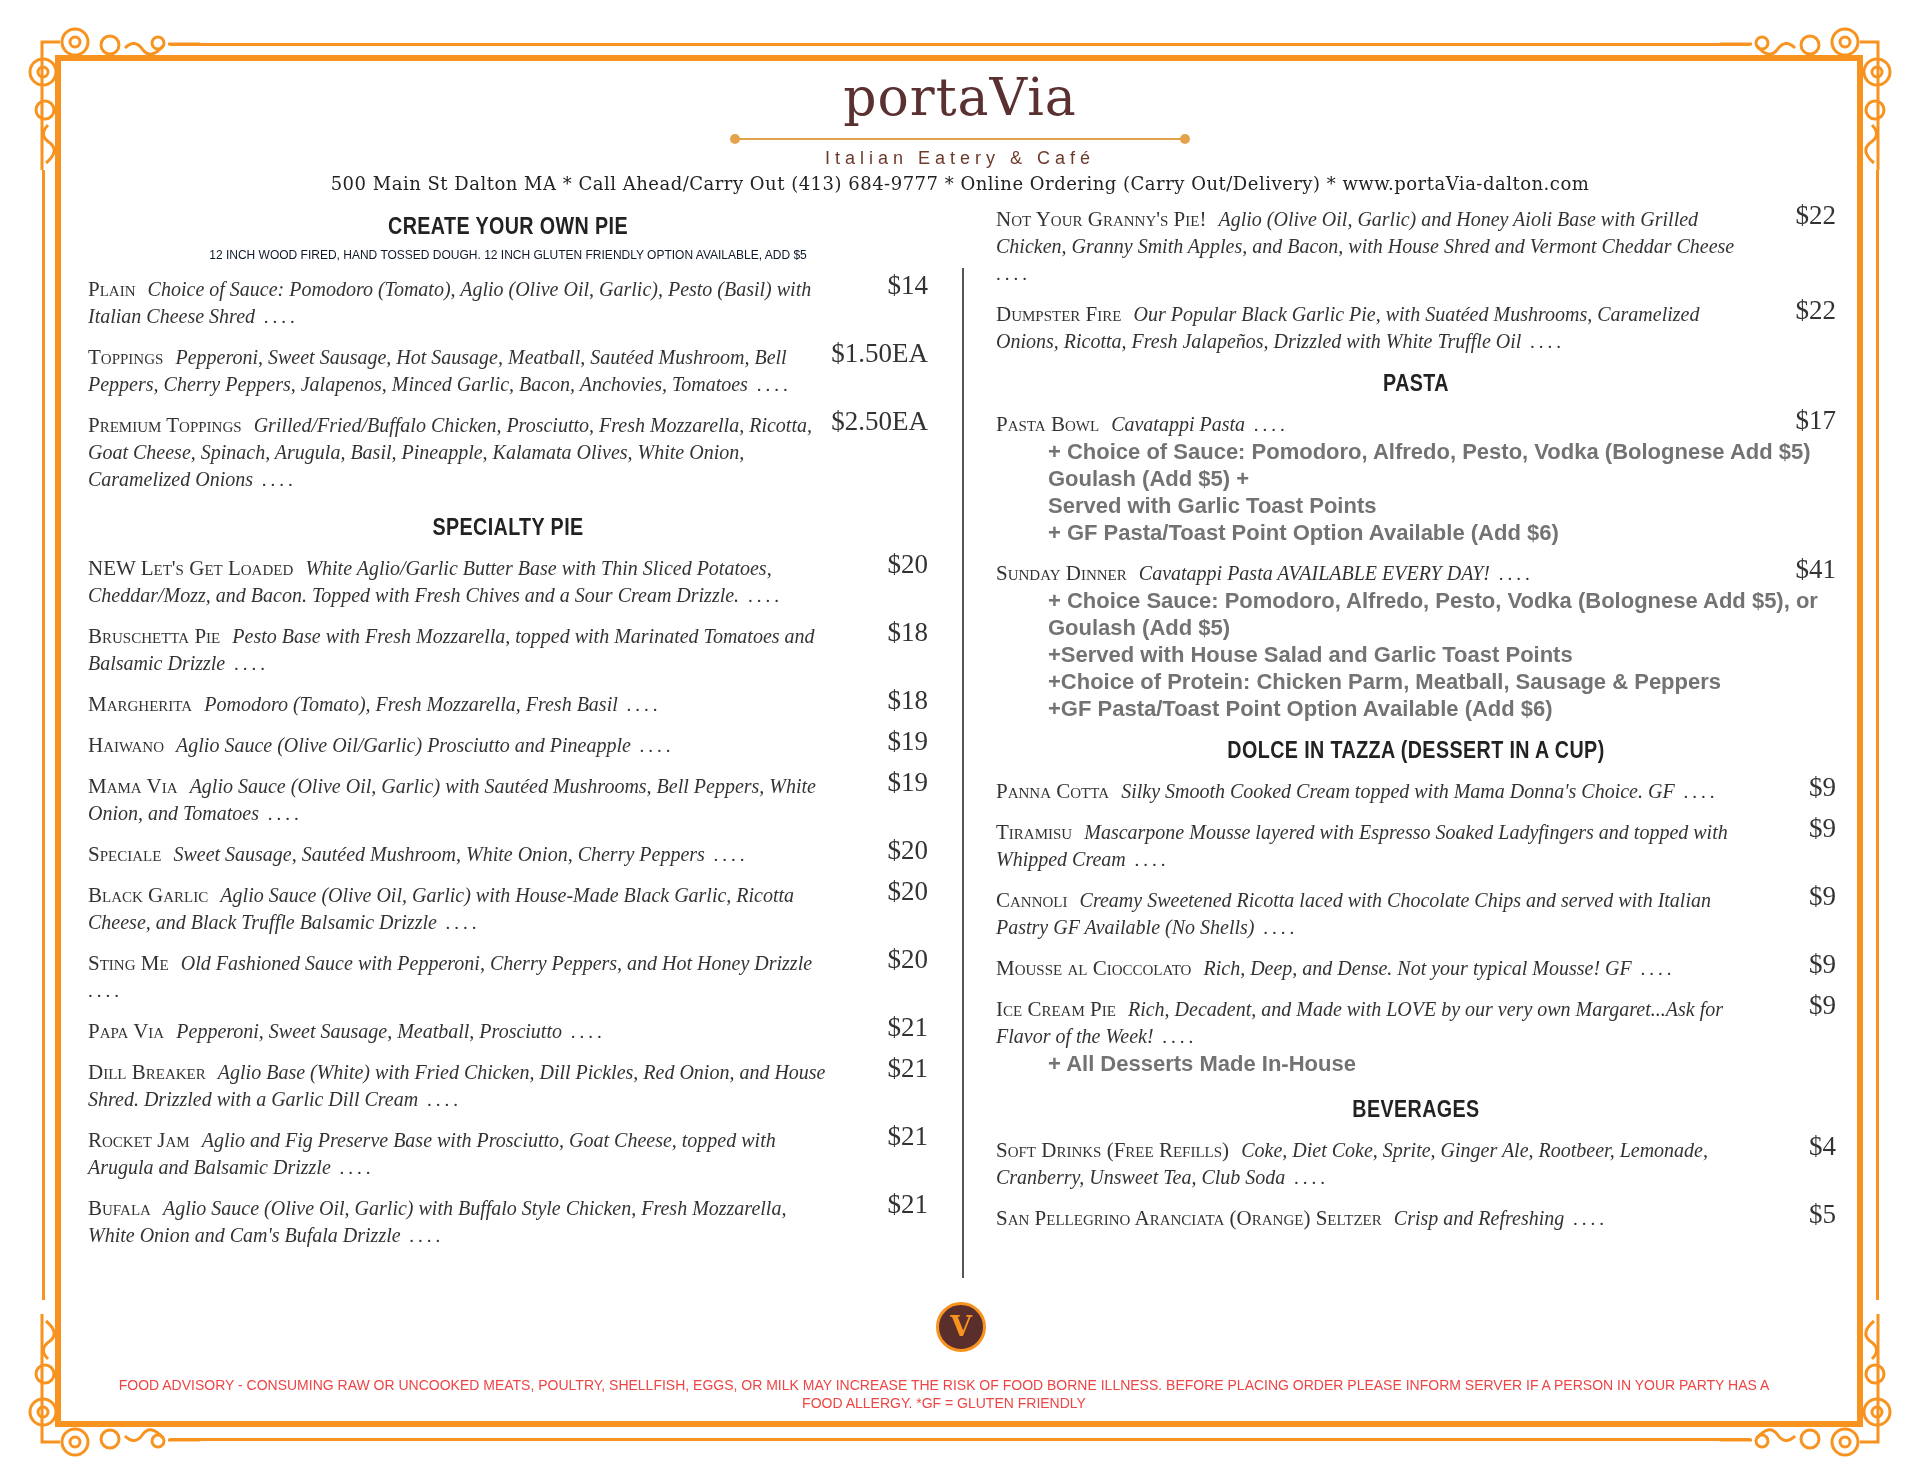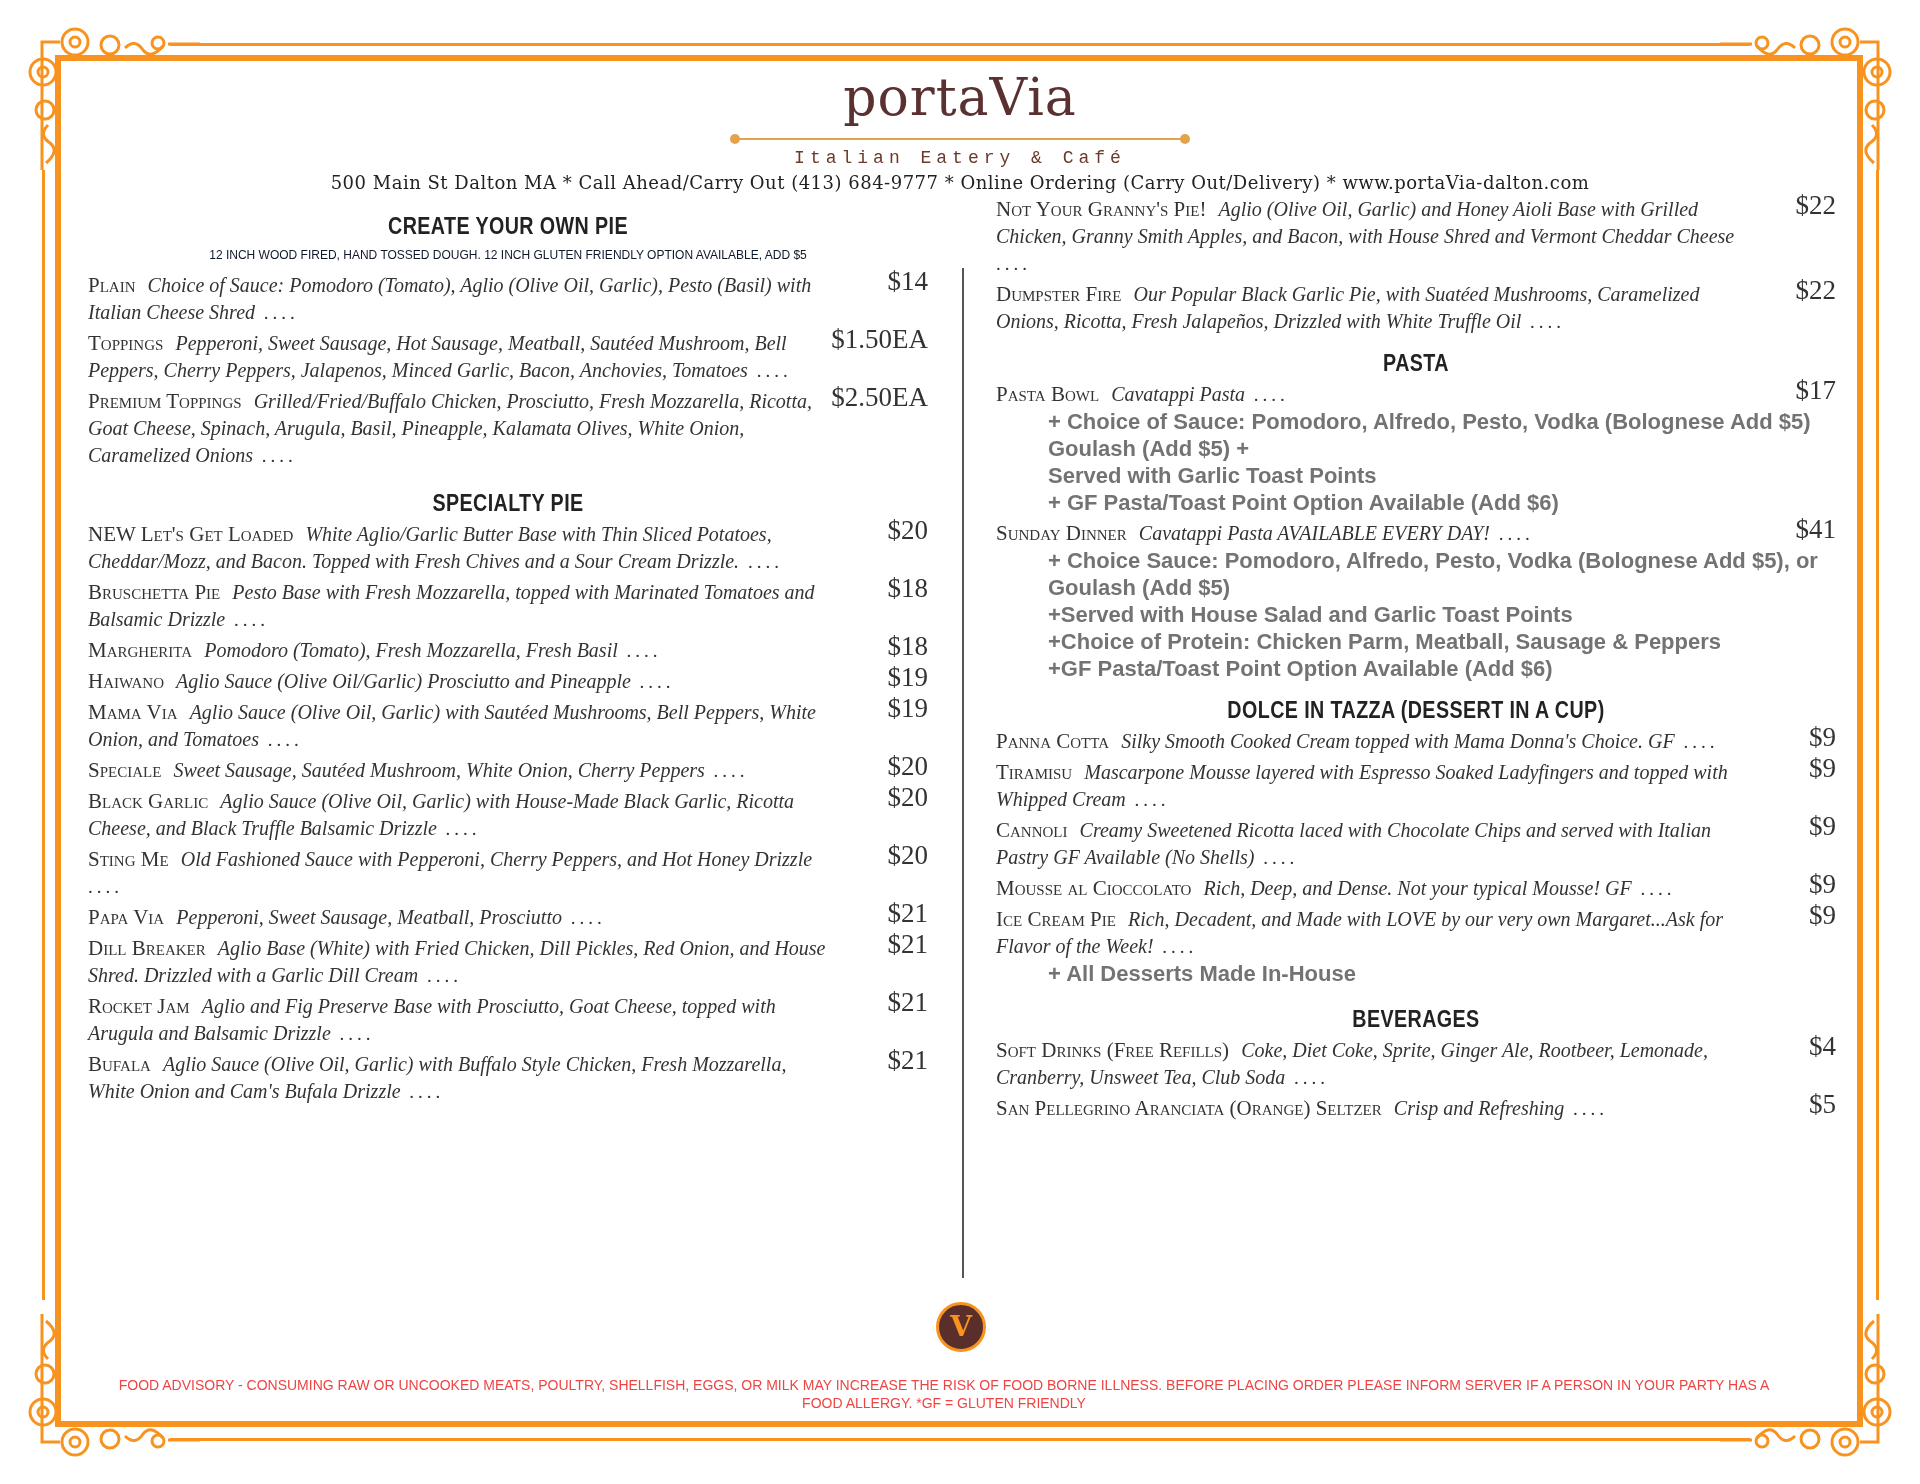--- a/index.html
+++ b/index.html
@@ -7,32 +7,32 @@
          font-family:"DejaVu Serif", serif; color:#333; }
   .frame-outer { position:absolute; left:55px; top:55px; width:1808px; height:1372px;
                  border:6px solid #f7931e; box-sizing:border-box; }
   .thin-line { position:absolute; background:#f7931e; }
   .corner { position:absolute; width:200px; height:200px; }
   .header { position:absolute; left:0; top:62px; width:1920px; text-align:center; }
   .logo { font-family:"DejaVu Serif", serif; font-size:52px; color:#5a3030; letter-spacing:1px; line-height:70px; margin-top:0; }
   .logo-rule { position:relative; width:460px; height:14px; margin:0 auto; }
   .logo-rule .bar { position:absolute; left:8px; right:8px; top:6px; height:2px; background:#e3a34b; }
   .logo-rule .dot { position:absolute; top:2px; width:10px; height:10px; border-radius:50%; background:#e3a34b; }
-  .tagline { font-family:Liberation Mono, monospace; font-size:18px; letter-spacing:5px; color:#6b3a2a; margin-top:2px; }
+  .tagline { font-family:Liberation Sans, sans-serif; font-size:18px; letter-spacing:5px; color:#6b3a2a; margin-top:2px; }
   .address { font-family:"DejaVu Serif", serif; font-size:18px; color:#222; letter-spacing:0.5px; margin-top:4px; }
 
   .col { position:absolute; top:206px; }
   .col-left { left:88px; width:840px; }
   .col-right { left:996px; width:840px; }
   .divider { position:absolute; left:962px; top:268px; width:2px; height:1010px; background:#555; }
 
   .section-title { font-family:"Liberation Sans", sans-serif; font-weight:bold; font-size:24px;
                    text-align:center; color:#222; letter-spacing:0.5px; transform:scaleX(0.82); margin:6px 0 0 0; }
   .section-note { font-family:"Liberation Sans", sans-serif; font-size:12px; text-align:center; color:#0f172a; margin:8px 0 10px 0; }
-  .item { position:relative; margin:4px 0 0 0; font-size:19px; line-height:27px; padding-right:92px; }
+  .item { position:relative; margin:14px 0 0 0; font-size:19px; line-height:27px; padding-right:92px; }
   .item .name { font-variant:small-caps; font-family:"Liberation Serif", serif; font-size:21px; color:#333; }
   .item .desc { font-style:italic; font-family:"Liberation Serif", serif; font-size:20px; color:#333; }
   .item .dots { font-family:"Liberation Serif", serif; letter-spacing:4px; color:#333; }
   .item .price { position:absolute; right:0; top:-4px; font-family:"Liberation Serif", serif; font-size:27px; color:#333; }
   .sub { font-family:"Liberation Sans", sans-serif; font-size:22px; line-height:27px; color:#737373; padding-left:52px;font-weight:bold; }
   .badge { position:absolute; left:936px; top:1302px; width:50px; height:50px; border-radius:50%;
            background:#5a2e2a; border:3px solid #f7931e; box-sizing:border-box; text-align:center; }
   .badge span { font-family:"DejaVu Serif", serif; font-weight:bold; font-size:28px; color:#f7931e; line-height:44px; }
   .advisory { position:absolute; left:114px; top:1376px; width:1660px; text-align:center;
               font-family:"Liberation Sans", sans-serif; font-size:14px; color:#ef4444; line-height:18px; }

